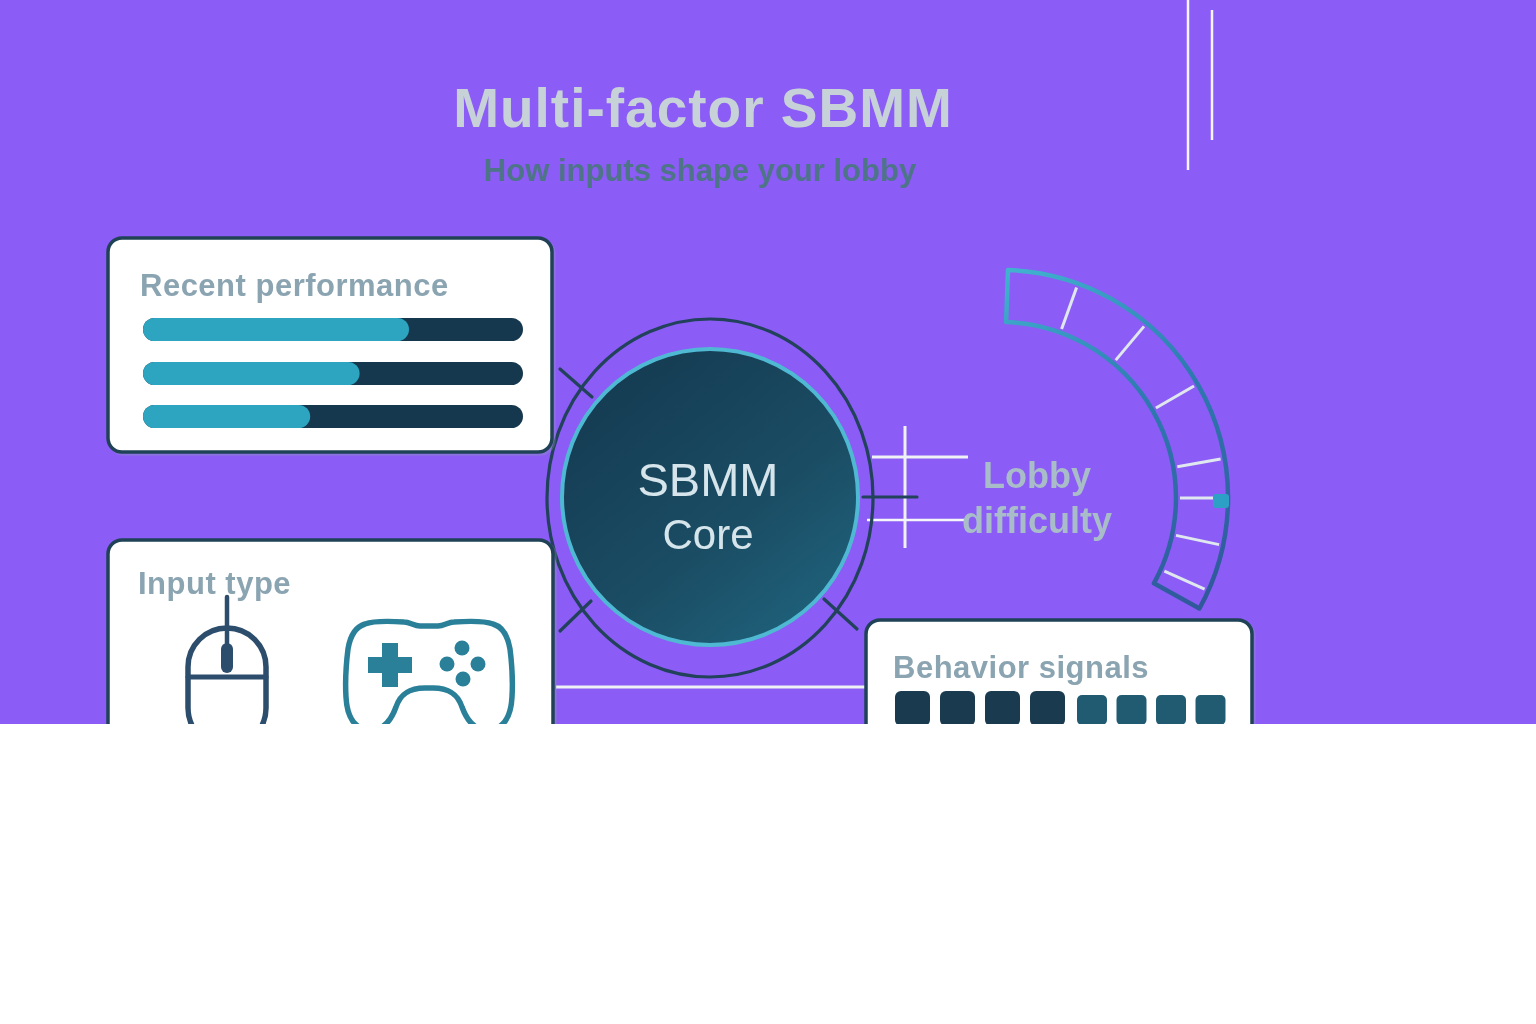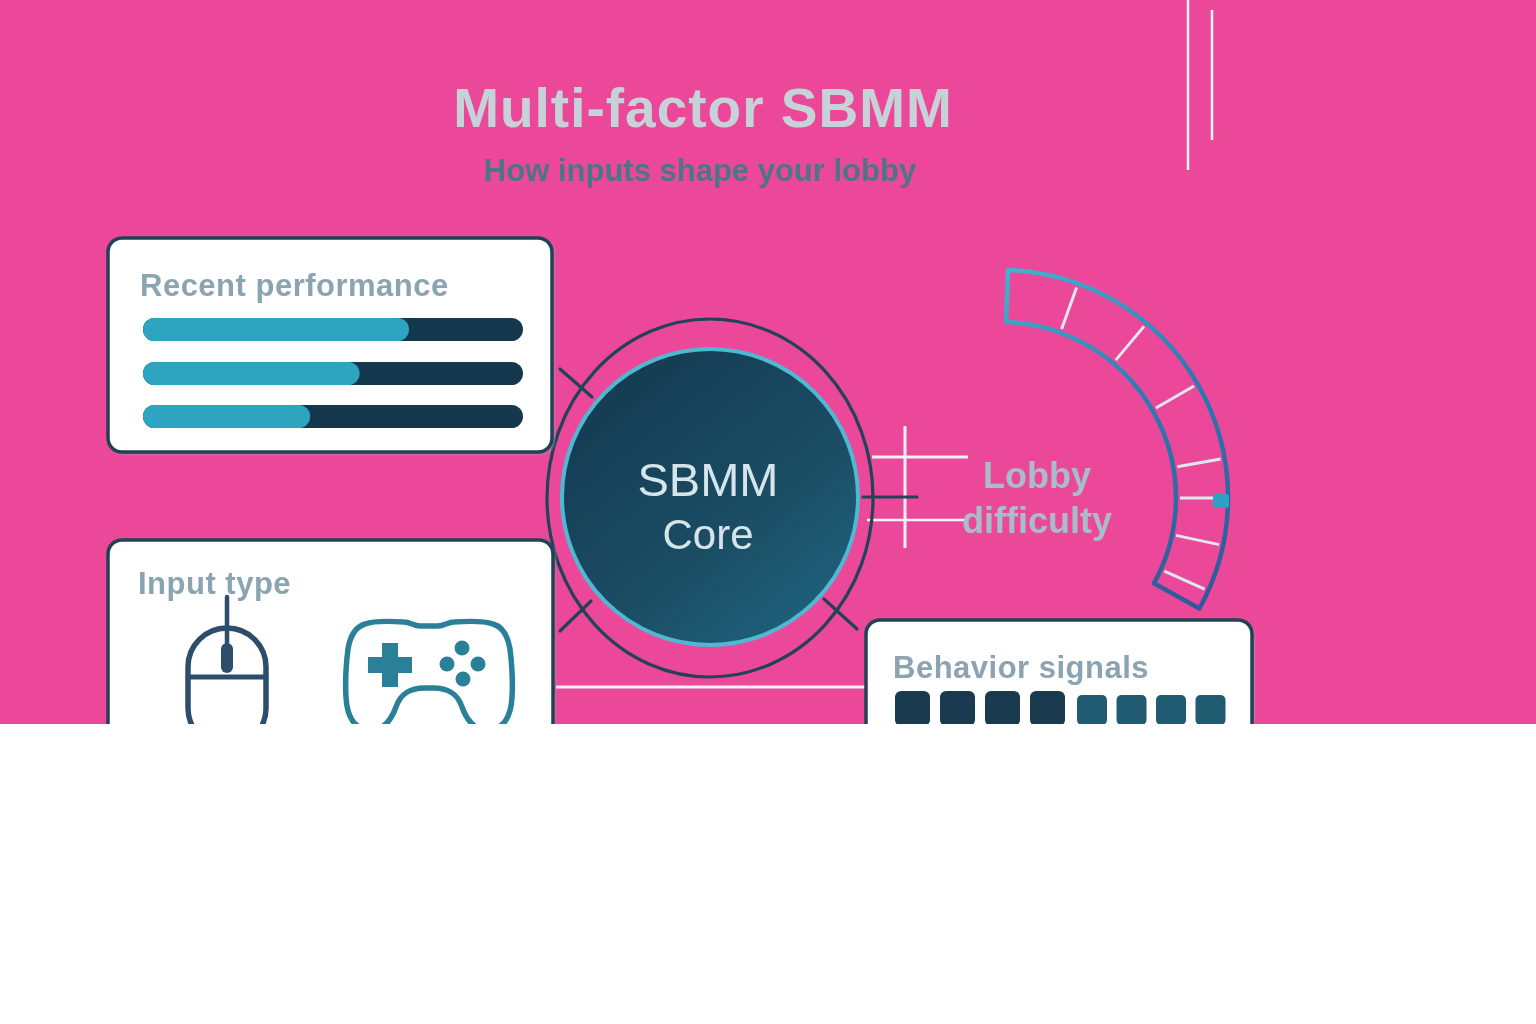--- a/index.html
+++ b/index.html
@@ -1,16 +1,16 @@
 <!DOCTYPE html>
 <html><head>
 <meta charset="utf-8">
 <style>
   html,body{margin:0;padding:0;background:#ffffff;}
-  .stage{position:relative;width:1536px;height:724px;background:#ec4899;overflow:hidden;
+  .stage{position:relative;width:1536px;height:724px;background:#8b5cf6;overflow:hidden;
          font-family:"Liberation Sans",sans-serif;}
   svg text{font-family:"Liberation Sans",sans-serif;}
   .panel{fill:#ffffff;stroke:#1f4257;stroke-width:3.5;
          filter:drop-shadow(2px 2px 0 rgba(140,158,168,0.30));}
   .panel-title{fill:#8ba4b1;font-weight:bold;letter-spacing:0.5px;}
   .main-title{fill:#c7d2d8;font-weight:bold;letter-spacing:1px;}
   .sub-title{fill:#4e7488;font-weight:bold;}
   .gauge-label{fill:#a9bdc9;font-weight:bold;}
   .core-label{fill:#d6e5eb;font-weight:500;}
   .faint{stroke:#eef2f4;stroke-width:3;}

